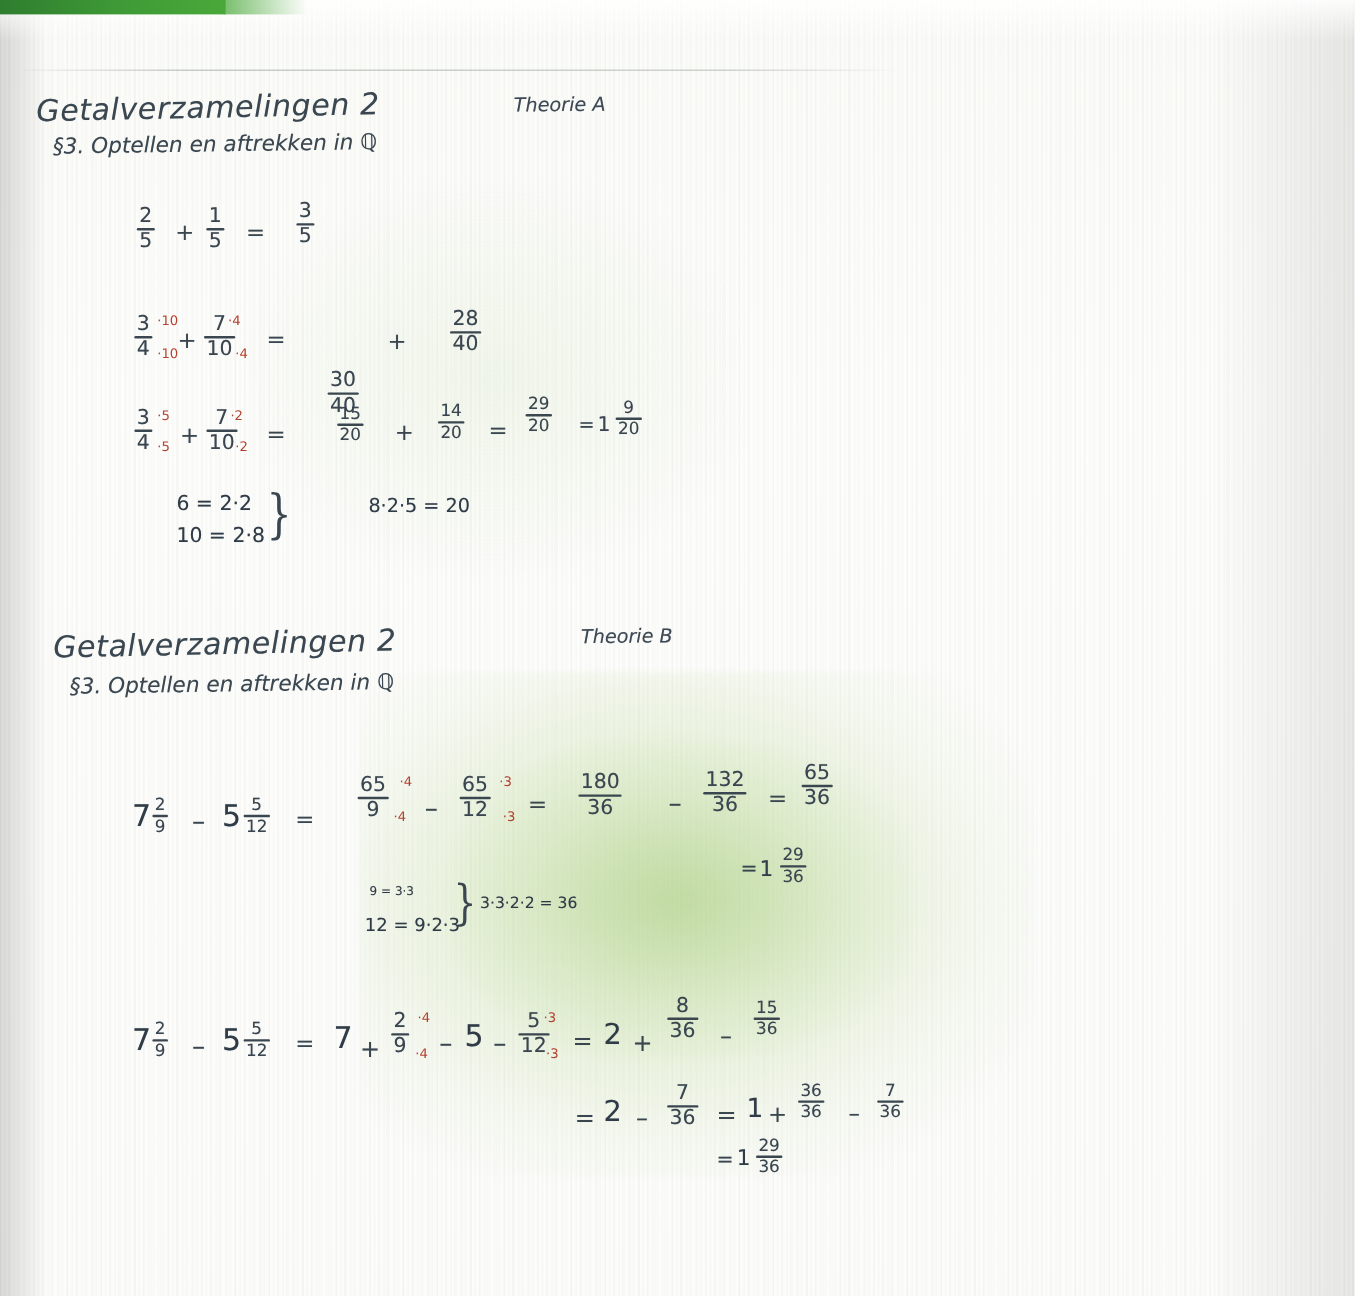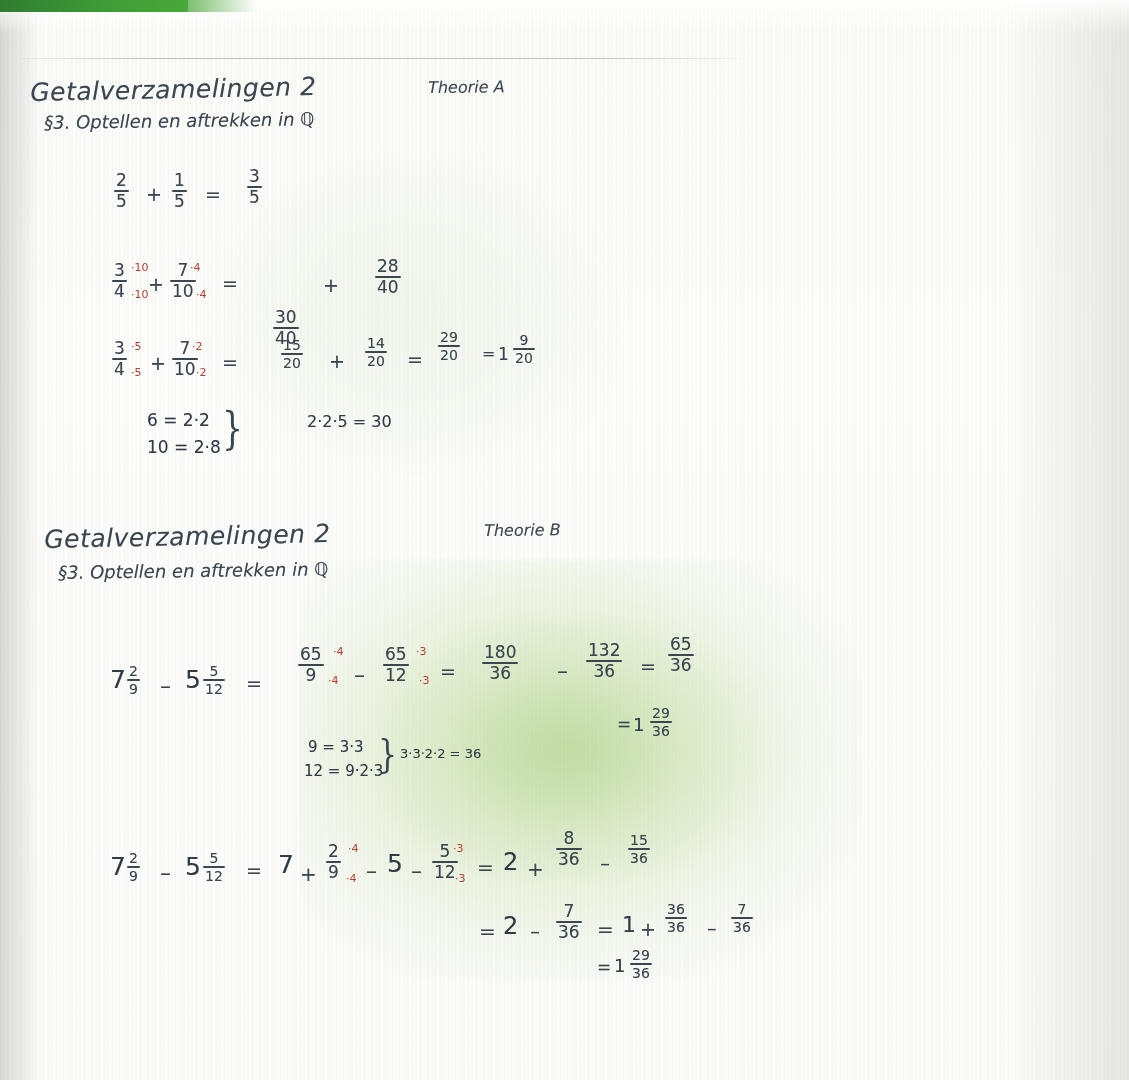--- a/index.html
+++ b/index.html
@@ -270,21 +270,21 @@
   <div class="hw math" style="left:498px; top:344px; font-size:17px;">1</div>
   <div class="frac sm" style="left:513px; top:333px;">
     <span class="num">9</span>
       <span class="bar"></span>
       <span class="den">20</span>
   </div>
 
   <div class="hw" style="left:147px; top:410px; font-size:17px;">6 = 2·2</div>
   <div class="hw" style="left:147px; top:437px; font-size:17px;">10 = 2·8</div>
   <div class="brace" style="left:222px; top:403px;">}</div>
-  <div class="hw" style="left:307px; top:412px; font-size:16px;">2·2·5 = 30</div>
+  <div class="hw" style="left:307px; top:412px; font-size:16px;">8·2·5 = 20</div>
 
   <div class="hw title" style="left:44px; top:525px; transform: rotate(-1.2deg);">Getalverzamelingen 2</div>
   <div class="hw subtitle" style="left:58px; top:562px; transform: rotate(-0.8deg);">§3. Optellen en aftrekken in ℚ</div>
   <div class="hw theory" style="left:484px; top:521px; transform: rotate(-0.6deg);">Theorie B</div>
 
   <div class="hw" style="left:110px; top:665px; font-size:25px;">7</div>
   <div class="frac sm" style="left:127px; top:664px;">
     <span class="num">2</span>
       <span class="bar"></span>
       <span class="den">9</span>
@@ -334,21 +334,21 @@
   </div>
 
   <div class="hw math" style="left:617px; top:714px; font-size:17px;">=</div>
   <div class="hw" style="left:633px; top:714px; font-size:18px;">1</div>
   <div class="frac sm" style="left:650px; top:706px;">
     <span class="num">29</span>
       <span class="bar"></span>
       <span class="den">36</span>
   </div>
 
-  <div class="hw" style="left:308px; top:738px; font-size:15px;">9 = 3·3</div>
+  <div class="hw" style="left:308px; top:738px; font-size:10px;">9 = 3·3</div>
   <div class="hw" style="left:304px; top:762px; font-size:15px;">12 = 9·2·3</div>
   <div class="brace" style="left:378px; top:730px; font-size:40px;">}</div>
   <div class="hw" style="left:400px; top:746px; font-size:13px;">3·3·2·2 = 36</div>
 
   <div class="hw" style="left:110px; top:852px; font-size:25px;">7</div>
   <div class="frac sm" style="left:127px; top:851px;">
     <span class="num">2</span>
       <span class="bar"></span>
       <span class="den">9</span>
   </div>

